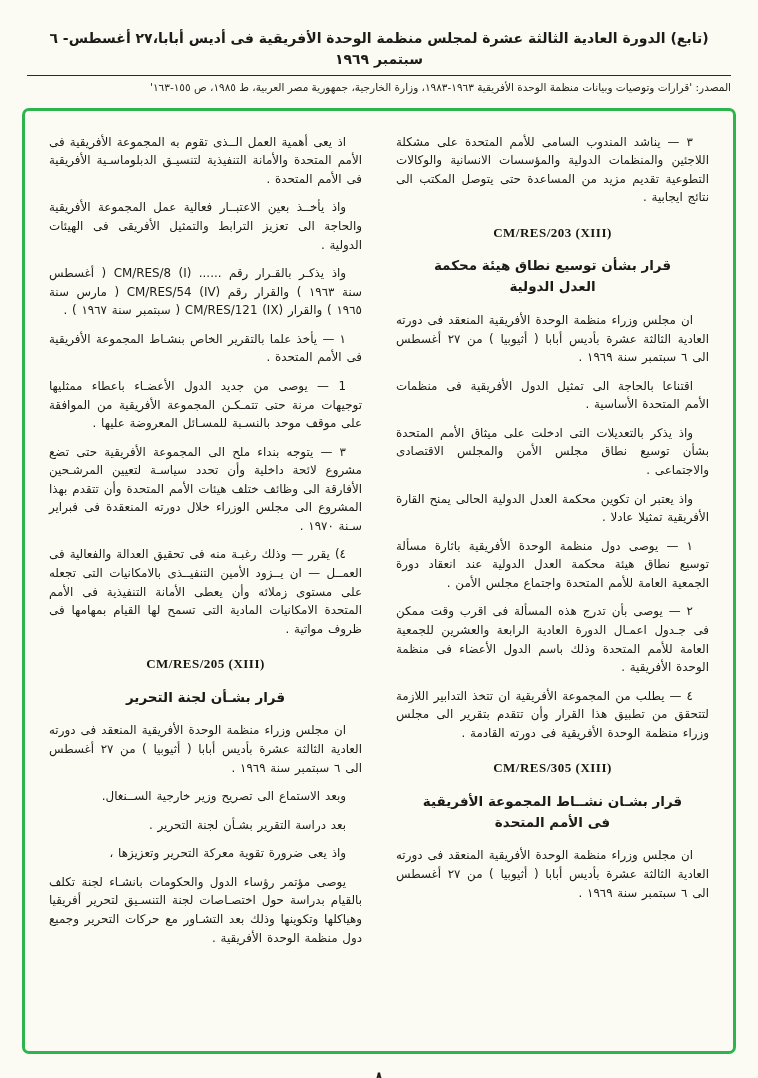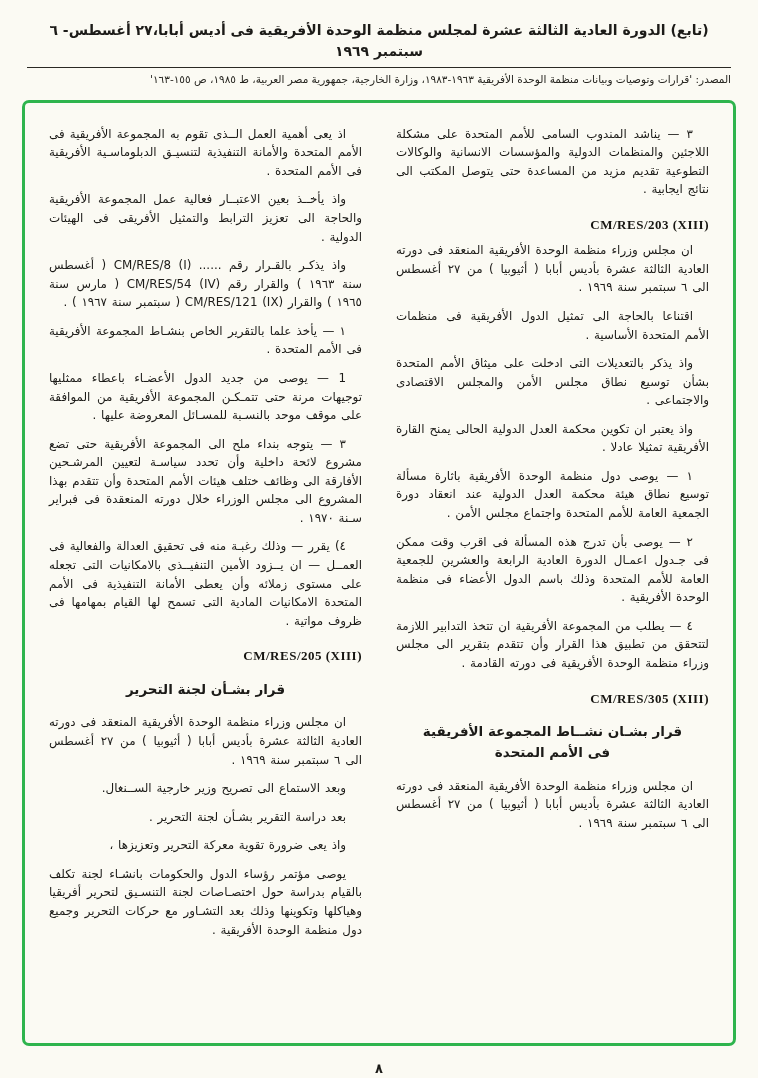--- a/index.html
+++ b/index.html
@@ -15,21 +15,21 @@
     margin: 0 auto;
     background: #fbfaf3;
     box-sizing: border-box;
     padding-top: 20px;
     direction: rtl;
     color: #1c1b18;
   }
   
   .header {
     width: 708px;
-    margin: 0 auto;
+    margin: 8px auto;
     text-align: center;
   }
   .header-title {
     font-weight: bold;
     font-size: 14px;
     line-height: 1.5;
     letter-spacing: 0;
   }
   .header-rule {
     border: 0;
@@ -80,21 +80,21 @@
   }
   .block.heading {
     font-weight: bold;
     font-size: 13.5px;
     text-align: center;
     margin: 12px 18px 14px 18px;
     line-height: 1.55;
   }
   .block.ref {
     direction: ltr;
-    text-align: right;
+    text-align: center;
     font-family: "Liberation Serif", serif;
     font-weight: bold;
     font-size: 13px;
     letter-spacing: 0.5px;
     margin: 16px 0 6px 0;
     color: #171612;
   }
   
   .footer {
     text-align: center;
@@ -116,20 +116,21 @@
     <div class="header-title">(تابع) الدورة العادية الثالثة عشرة لمجلس منظمة الوحدة الأفريقية فى أديس أبابا،٢٧ أغسطس- ٦ سبتمبر ١٩٦٩</div>
     <hr class="header-rule">
     <div class="source-note">المصدر: 'قرارات وتوصيات وبيانات منظمة الوحدة الأفريقية ١٩٦٣-١٩٨٣، وزارة الخارجية، جمهورية مصر العربية، ط ١٩٨٥، ص ١٥٥-١٦٣'</div>
   </div>
 
   <div class="frame">
     <div class="columns">
       <div class="column">
           <div class="block para">٣ — يناشد المندوب السامى للأمم المتحدة على مشكلة اللاجئين والمنظمات الدولية والمؤسسات الانسانية والوكالات التطوعية تقديم مزيد من المساعدة حتى يتوصل المكتب الى نتائج ايجابية .</div>
           <div class="block ref">CM/RES/203  (XIII)</div>
+          <div class="block heading">قرار بشأن توسيع نطاق هيئة محكمة العدل الدولية</div>
           <div class="block para">ان مجلس وزراء منظمة الوحدة الأفريقية المنعقد فى دورته العادية الثالثة عشرة بأديس أبابا ( أثيوبيا ) من ٢٧ أغسطس الى ٦ سبتمبر سنة ١٩٦٩ .</div>
           <div class="block para">اقتناعا بالحاجة الى تمثيل الدول الأفريقية فى منظمات الأمم المتحدة الأساسية .</div>
           <div class="block para">واذ يذكر بالتعديلات التى ادخلت على ميثاق الأمم المتحدة بشأن توسيع نطاق مجلس الأمن والمجلس الاقتصادى والاجتماعى .</div>
           <div class="block para">واذ يعتبر ان تكوين محكمة العدل الدولية الحالى يمنح القارة الأفريقية تمثيلا عادلا .</div>
           <div class="block para">١ — يوصى دول منظمة الوحدة الأفريقية باثارة مسألة توسيع نطاق هيئة محكمة العدل الدولية عند انعقاد دورة الجمعية العامة للأمم المتحدة واجتماع مجلس الأمن .</div>
           <div class="block para">٢ — يوصى بأن تدرج هذه المسألة فى اقرب وقت ممكن فى جـدول اعمـال الدورة العادية الرابعة والعشرين للجمعية العامة للأمم المتحدة وذلك باسم الدول الأعضاء فى منظمة الوحدة الأفريقية .</div>
           <div class="block para">٤ — يطلب من المجموعة الأفريقية ان تتخذ التدابير اللازمة لتتحقق من تطبيق هذا القرار وأن تتقدم بتقرير الى مجلس وزراء منظمة الوحدة الأفريقية فى دورته القادمة .</div>
           <div class="block ref">CM/RES/305  (XIII)</div>
           <div class="block heading">قرار بشـان نشــاط المجموعة الأفريقية فى الأمم المتحدة</div>
           <div class="block para">ان مجلس وزراء منظمة الوحدة الأفريقية المنعقد فى دورته العادية الثالثة عشرة بأديس أبابا ( أثيوبيا ) من ٢٧ أغسطس الى ٦ سبتمبر سنة ١٩٦٩ .</div>

